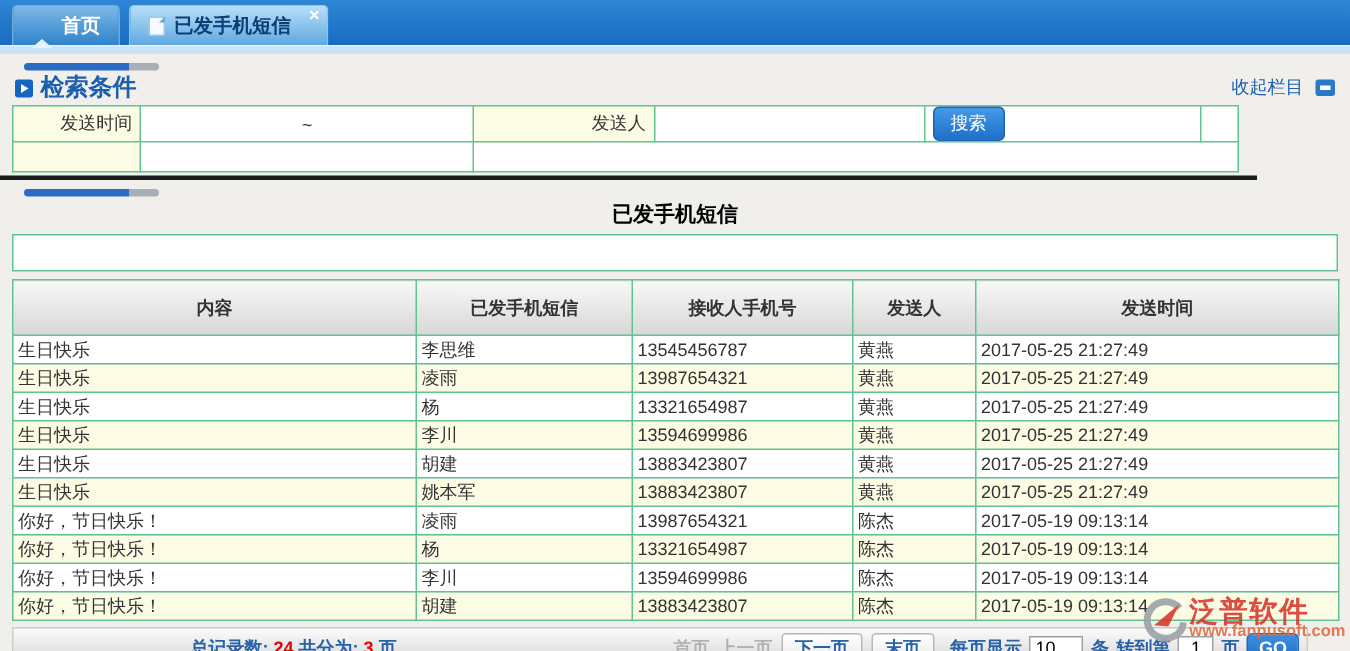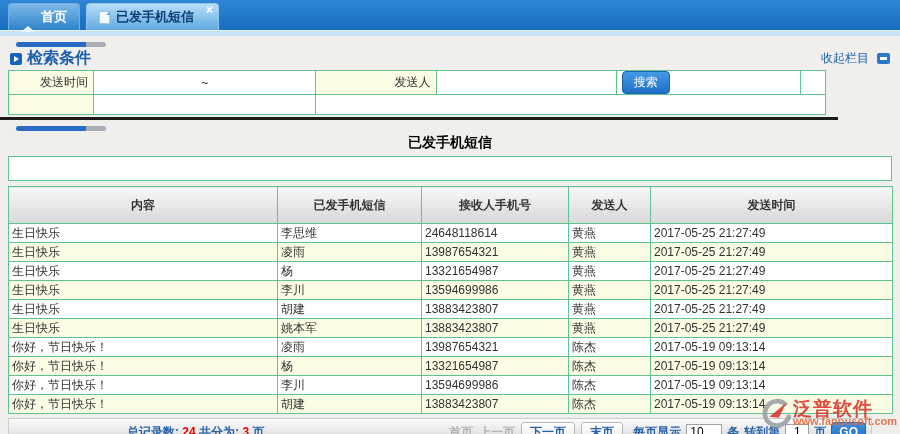--- a/index.html
+++ b/index.html
@@ -163,21 +163,21 @@
         <th>已发手机短信</th>
         <th>接收人手机号</th>
         <th>发送人</th>
         <th>发送时间</th>
       </tr>
     </thead>
     <tbody>
         <tr>
           <td>生日快乐</td>
           <td>李思维</td>
-          <td>24648118614</td>
+          <td>13545456787</td>
           <td>黄燕</td>
           <td>2017-05-25 21:27:49</td>
         </tr>
         <tr class="alt">
           <td>生日快乐</td>
           <td>凌雨</td>
           <td>13987654321</td>
           <td>黄燕</td>
           <td>2017-05-25 21:27:49</td>
         </tr>

